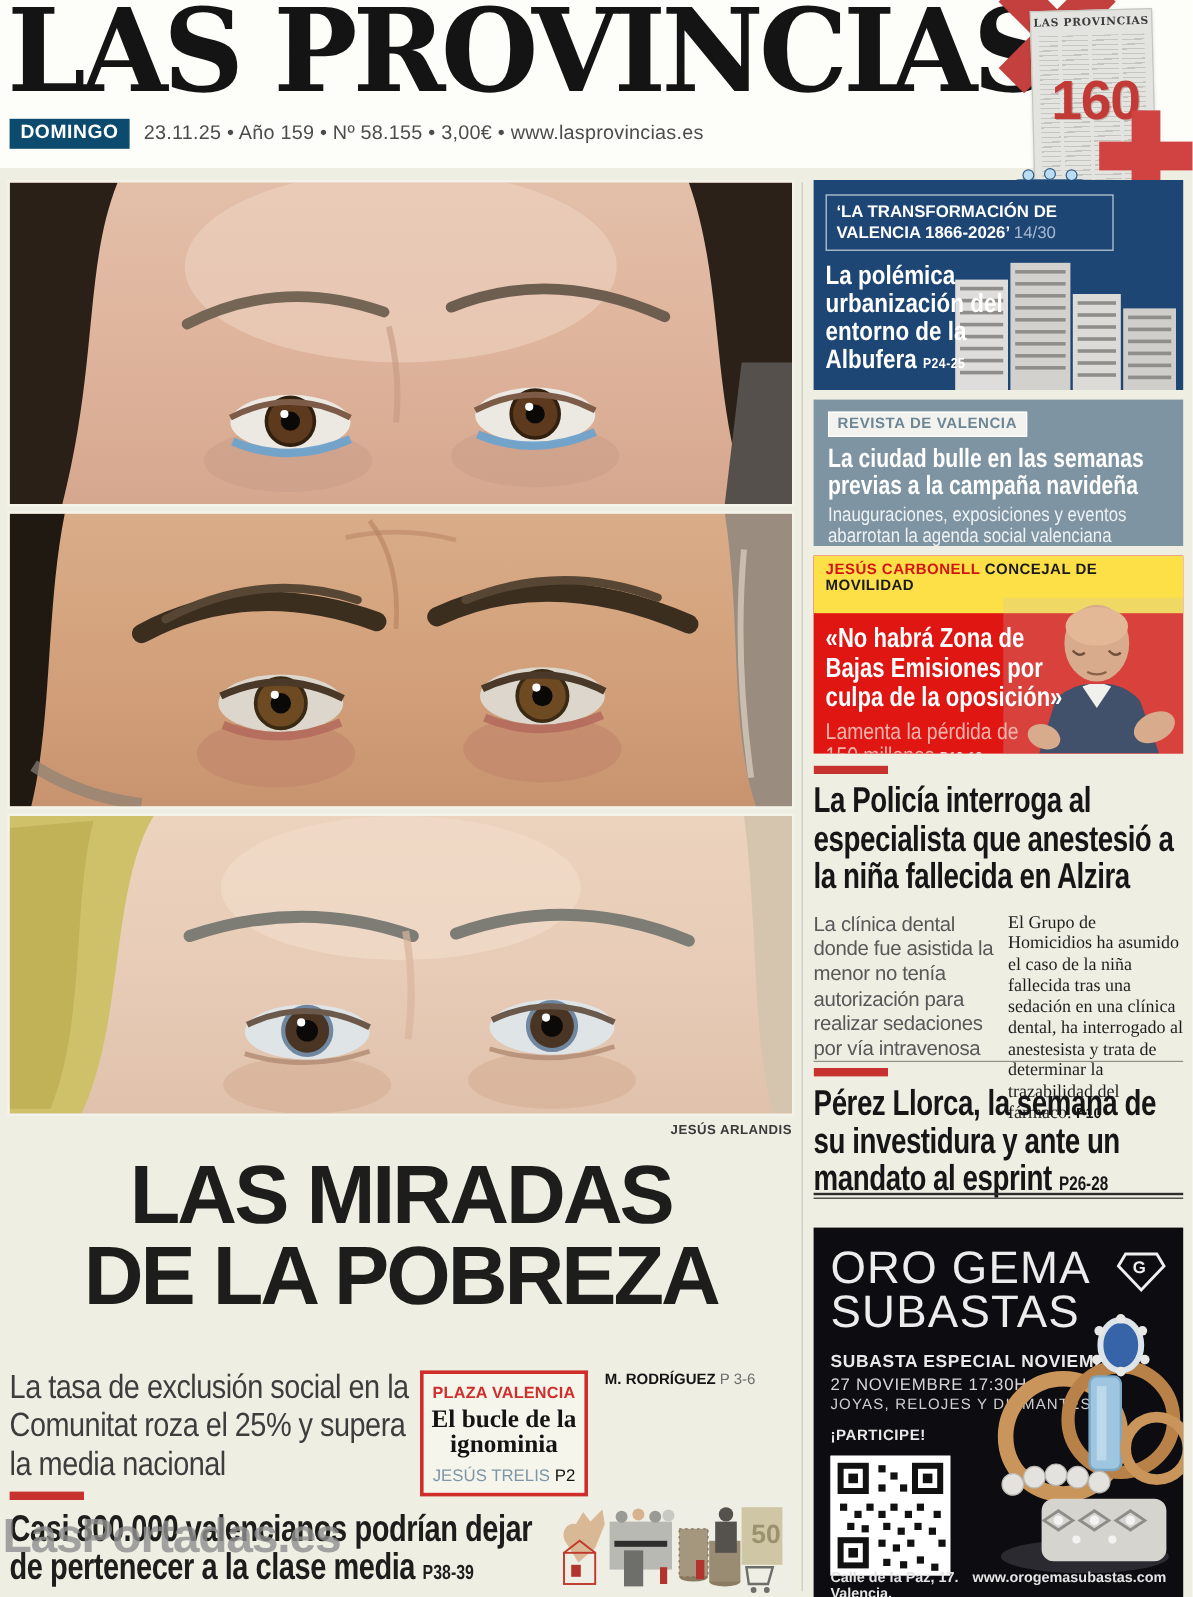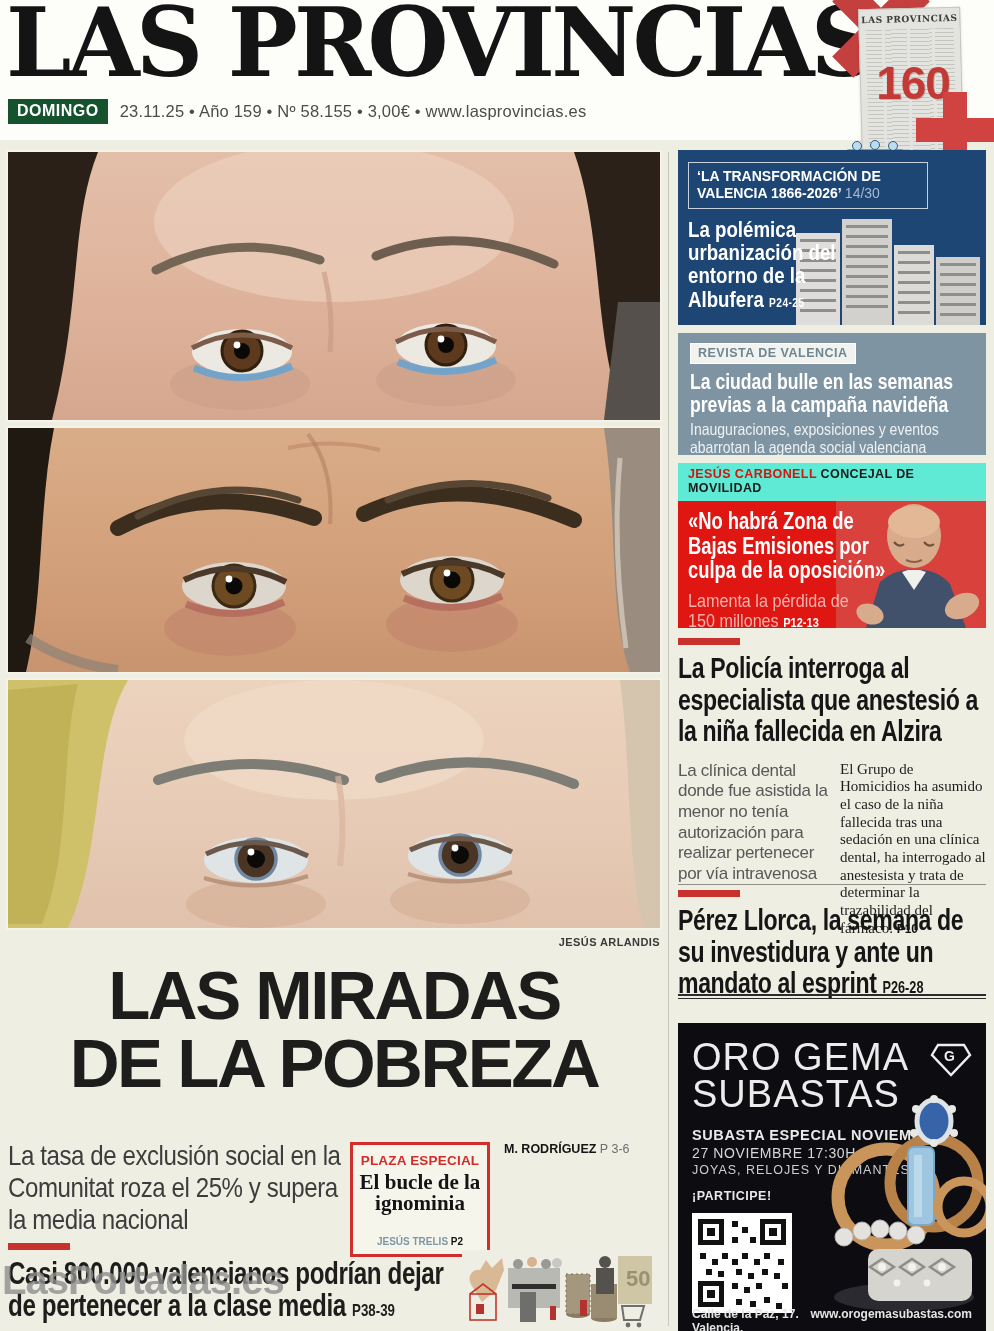--- a/index.html
+++ b/index.html
@@ -6,21 +6,21 @@
   html,body { background:#ffffff; }
   body { font-family:"Liberation Sans", sans-serif; }
   .page { position:relative; width:994px; height:1331px; background:#fdfdfa; overflow:hidden; }
   .content-bg { position:absolute; left:0; top:140px; width:994px; height:1191px; background:#eeeee3; }
 
   
   .masthead-title { position:absolute; left:6px; top:-14px; width:850px;
     font-family:"DejaVu Serif", serif; font-weight:bold; font-size:96px; letter-spacing:-4px;
     color:#141414; transform:scaleX(0.97); transform-origin:0 0; white-space:nowrap; }
   .dateline { position:absolute; left:8px; top:98px; height:26px; display:flex; align-items:center; }
-  .day-chip { background:#14532d; color:#fff; font-weight:bold; font-size:16px; letter-spacing:0.5px;
+  .day-chip { background:#0c4a6e; color:#fff; font-weight:bold; font-size:16px; letter-spacing:0.5px;
     padding:3px 9px 4px; margin-right:12px; }
   .date-text { color:#4c4c4c; font-size:16.5px; letter-spacing:0.2px; }
 
   
   .old-paper { position:absolute; left:860px; top:8px; width:102px; height:148px; background:#e3e3df;
     border:1px solid #c6c6c0; transform:rotate(-1.5deg); box-shadow:0 1px 3px rgba(0,0,0,.15); overflow:hidden; }
   .old-paper .op-title { font-family:"DejaVu Serif", serif; font-weight:bold; font-size:9px; text-align:center;
     color:#3c3c3c; margin-top:5px; letter-spacing:0.5px; }
   .op-lines { position:absolute; left:6px; right:6px; top:20px; bottom:5px;
     background:repeating-linear-gradient(#b9b9b2 0 1px, transparent 1px 4px); opacity:.7; }
@@ -53,21 +53,21 @@
 
   
   .deck { position:absolute; left:8px; top:1140px; width:652px; display:flex; }
   .deck-left { width:342px; font-size:28px; font-weight:400; color:#3d3d3d; line-height:1.14;
     letter-spacing:-0.5px; transform:scaleX(0.86); transform-origin:0 0; width:400px; flex:none; margin-right:-58px; }
   .opinion-box { flex:none; width:140px; border:3px solid #cf2e2a; background:#f6f5ec; text-align:center;
     padding:8px 6px 7px; margin-top:2px; }
   .op-kicker { color:#cf2e2a; font-weight:bold; font-size:13.5px; letter-spacing:0.2px; }
   .op-title2 { font-family:"Liberation Serif", serif; font-weight:bold; font-size:21px; line-height:1.02;
     color:#141414; margin-top:4px; }
-  .op-author { margin-top:21px; font-size:10px; font-weight:bold; color:#7e96a5; }
+  .op-author { margin-top:6px; font-size:14px; font-weight:normal; color:#7e96a5; }
   .op-author .pg { color:#141414; }
   .deck-right { flex:none; width:158px; margin-left:14px; font-family:"Liberation Serif", serif;
     font-size:16px; line-height:1.13; color:#1c1c1c; }
   .deck-byline { font-family:"Liberation Sans", sans-serif; font-weight:bold; font-size:12.5px; color:#141414; margin-top:2px; }
   .deck-byline .pg { font-weight:normal; color:#6d6d6d; }
 
   
   .sep-bottom { position:absolute; left:8px; top:1243px; width:652px; }
   .sep-bottom .tick { position:absolute; left:0; top:0; width:62px; height:7px; background:#c8322e; }
   .sep-bottom .line { position:absolute; left:0; top:3px; width:652px; height:1px; background:#8f8f88; z-index:-1; }
@@ -93,21 +93,21 @@
 
   .slate-box { top:333px; height:122px; background:#7e94a2; padding:10px 12px; }
   .rv-kicker { display:inline-block; background:#f2f2ee; color:#6d8694; font-weight:bold; font-size:12.5px;
     letter-spacing:0.5px; padding:2px 7px 3px; border:1px solid #fff; }
   .slate-headline { margin-top:6px; width:360px; font-weight:bold; font-size:22px; line-height:1.05;
     color:#fff; transform:scaleX(0.8); transform-origin:0 0; }
   .slate-sub { margin-top:4px; width:340px; font-size:16.5px; line-height:1.1; color:#eef2f4;
     transform:scaleX(0.85); transform-origin:0 0; }
 
   .red-box { top:463px; height:165px; background:#df1612; }
-  .carb-label { background:#5eead4; padding:4px 10px 6px; font-weight:bold; font-size:12.5px; letter-spacing:0.4px; }
+  .carb-label { background:#fde047; padding:4px 10px 16px; font-weight:bold; font-size:12.5px; letter-spacing:0.4px; }
   .carb-label .name { color:#d21510; } .carb-label .role { color:#1a1a1a; }
   .carb-quote { position:relative; margin:8px 0 0 10px; width:250px; font-weight:bold; font-size:23px;
     line-height:1.07; color:#fff; transform:scaleX(0.8); transform-origin:0 0; z-index:3; }
   .carb-sub { position:relative; margin:8px 0 0 10px; width:210px; font-size:19px; line-height:1.08;
     color:#f3b3ac; transform:scaleX(0.85); transform-origin:0 0; z-index:3; }
   .carb-sub .pg { color:#fff; font-size:13px; font-weight:bold; }
   .carb-photo { position:absolute; right:0; bottom:0; width:150px; height:130px; z-index:1; }
 
   .tick { width:62px; height:7px; background:#c8322e; }
   .story-policia { top:638px; }
@@ -281,21 +281,21 @@
   <div class="photo-credit">JESÚS ARLANDIS</div>
 
   <div class="main-headline">
     <div>LAS MIRADAS</div>
     <div>DE LA POBREZA</div>
   </div>
 
   <div class="deck">
     <div class="deck-left">La tasa de exclusión social en la Comunitat roza el 25% y supera la media nacional</div>
     <div class="opinion-box">
-      <div class="op-kicker">PLAZA ESPECIAL</div>
+      <div class="op-kicker">PLAZA VALENCIA</div>
       <div class="op-title2">El bucle de la ignominia</div>
       <div class="op-author">
         <span>JESÚS TRELIS</span> <span class="pg">P2</span>
       </div>
     </div>
     <div class="deck-right">
       <div class="deck-byline">
         <span>M. RODRÍGUEZ</span> <span class="pg">P 3-6</span>
       </div>
     </div>
@@ -419,21 +419,21 @@
       <div class="carb-sub">
         <span>Lamenta la pérdida de 150 millones</span>
         <span class="pg">P12-13</span>
       </div>
     </div>
 
     <div class="box story-policia">
       <div class="tick"></div>
       <div class="story-headline">La Policía interroga al especialista que anestesió a la niña fallecida en Alzira</div>
       <div class="story-cols">
-        <div class="col-sans">La clínica dental donde fue asistida la menor no tenía autorización para realizar pertenecer por vía intravenosa</div>
+        <div class="col-sans">La clínica dental donde fue asistida la menor no tenía autorización para realizar sedaciones por vía intravenosa</div>
         <div class="col-serif">
           <span>El Grupo de Homicidios ha asumido el caso de la niña fallecida tras una sedación en una clínica dental, ha interrogado al anestesista y trata de determinar la trazabilidad del fármaco.</span>
           <span class="pg">P10</span>
         </div>
       </div>
     </div>
 
     <div class="hline" style="top:884px"></div>
 
     <div class="box story-llorca">

